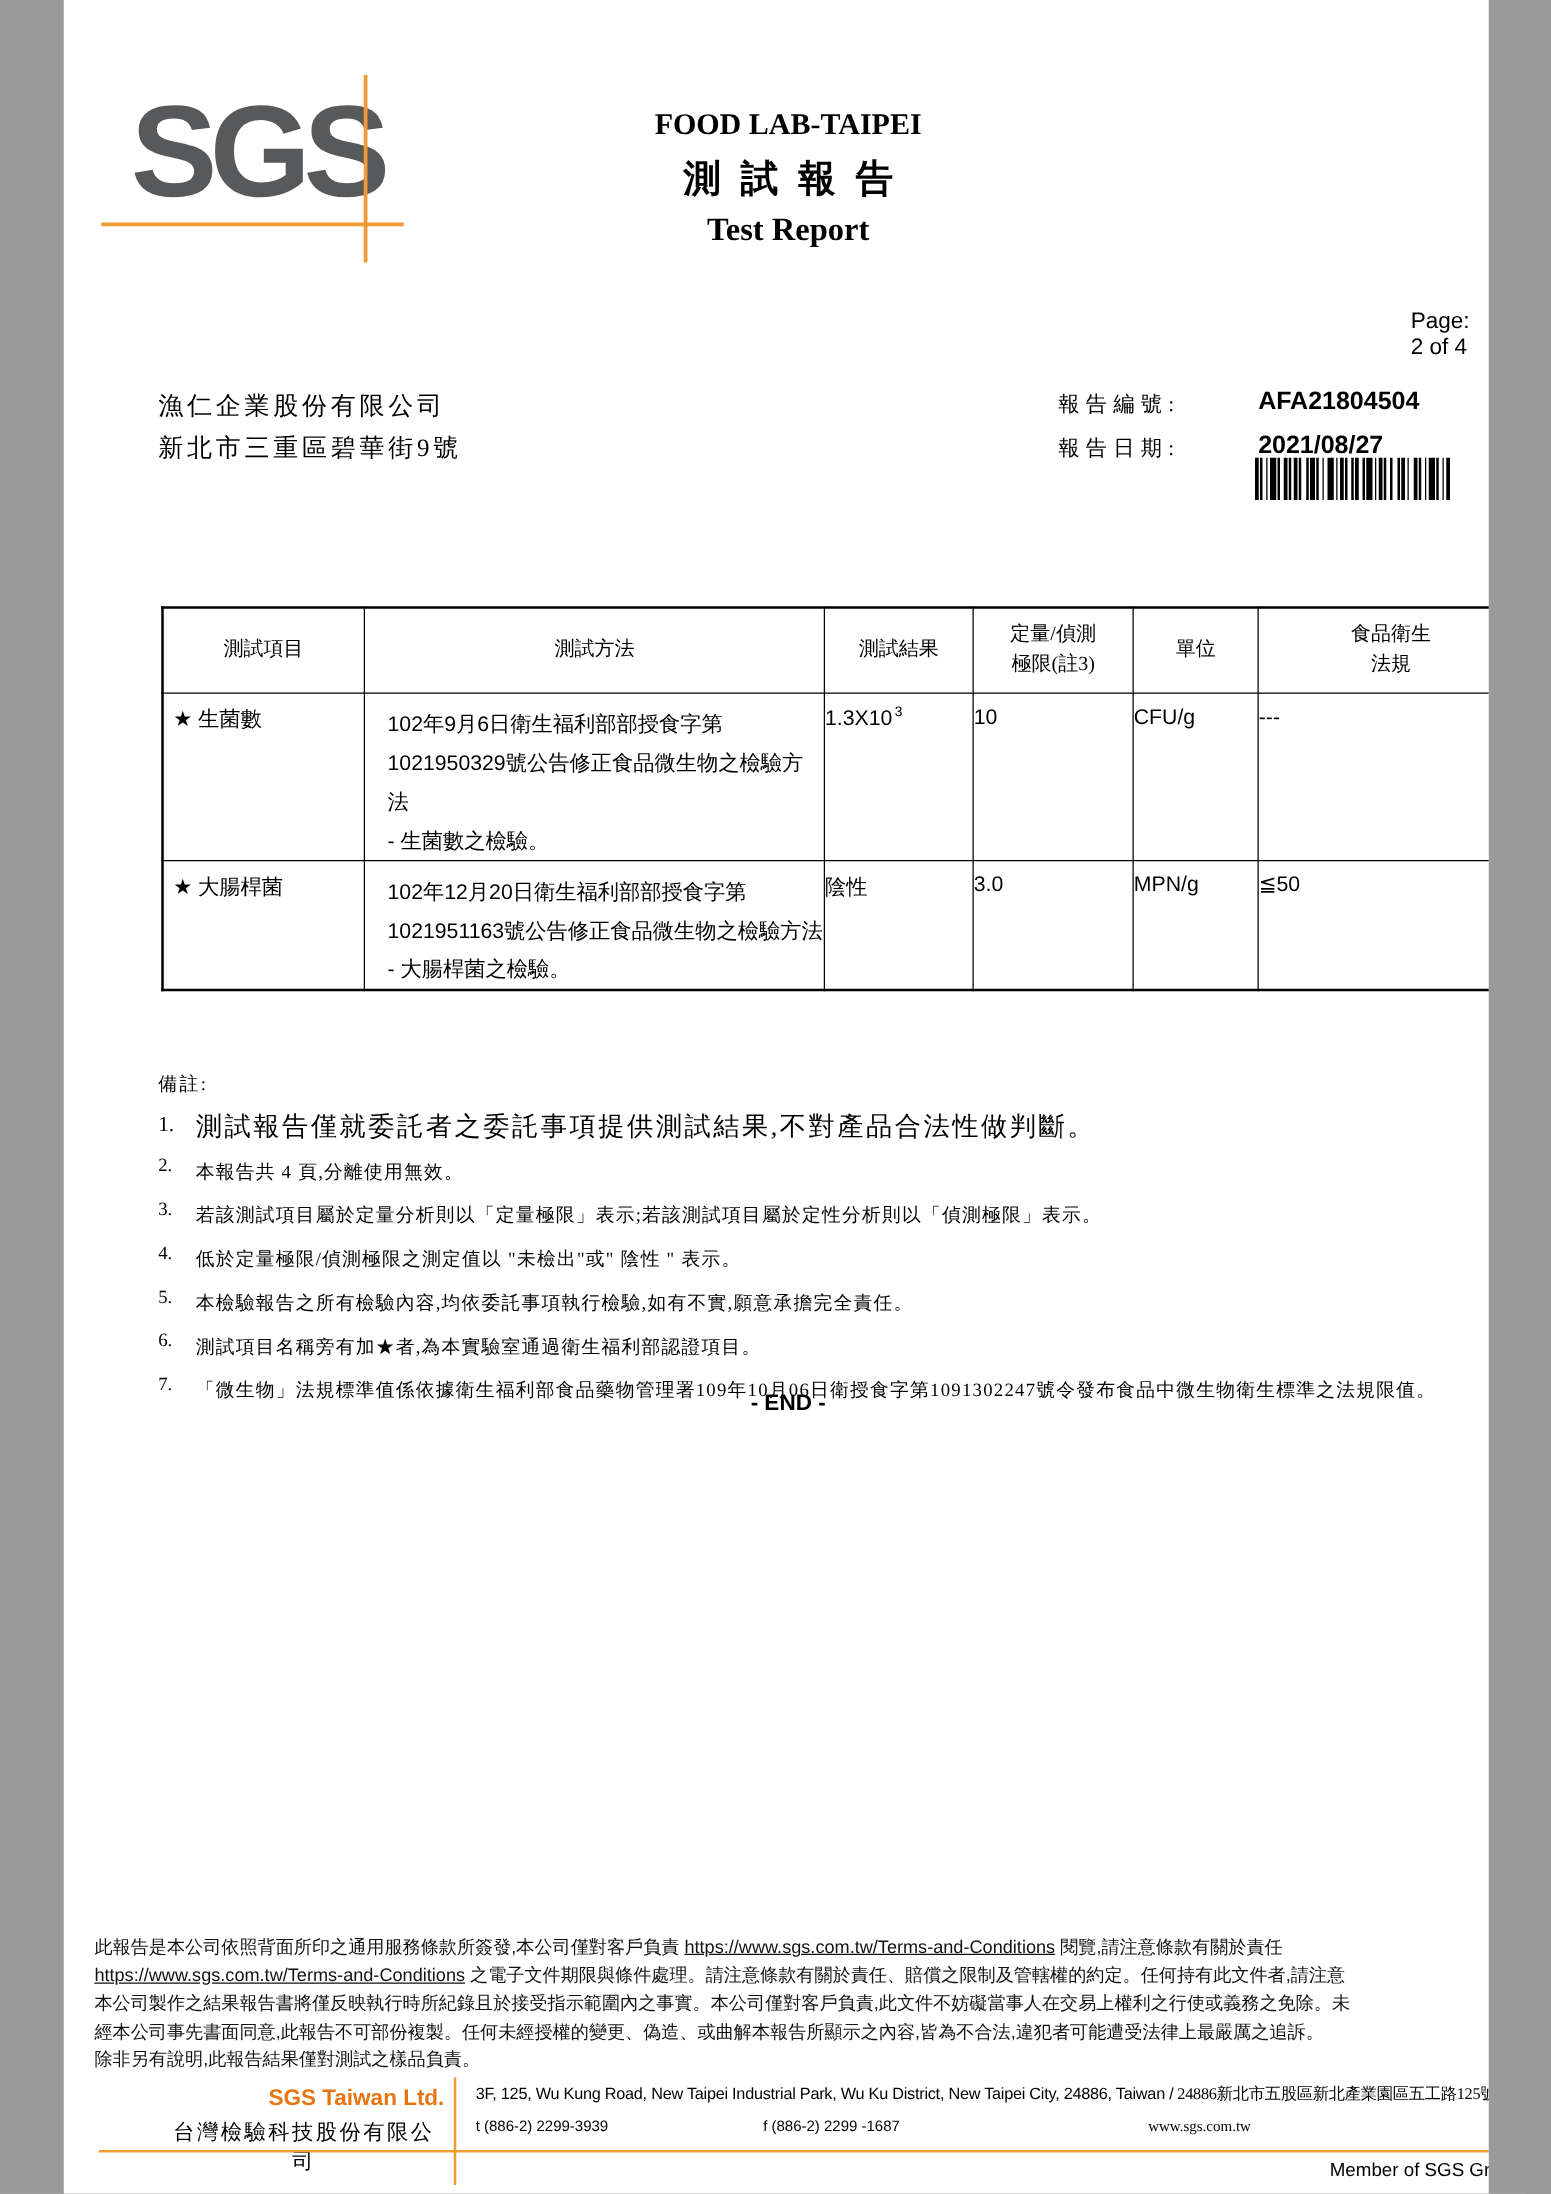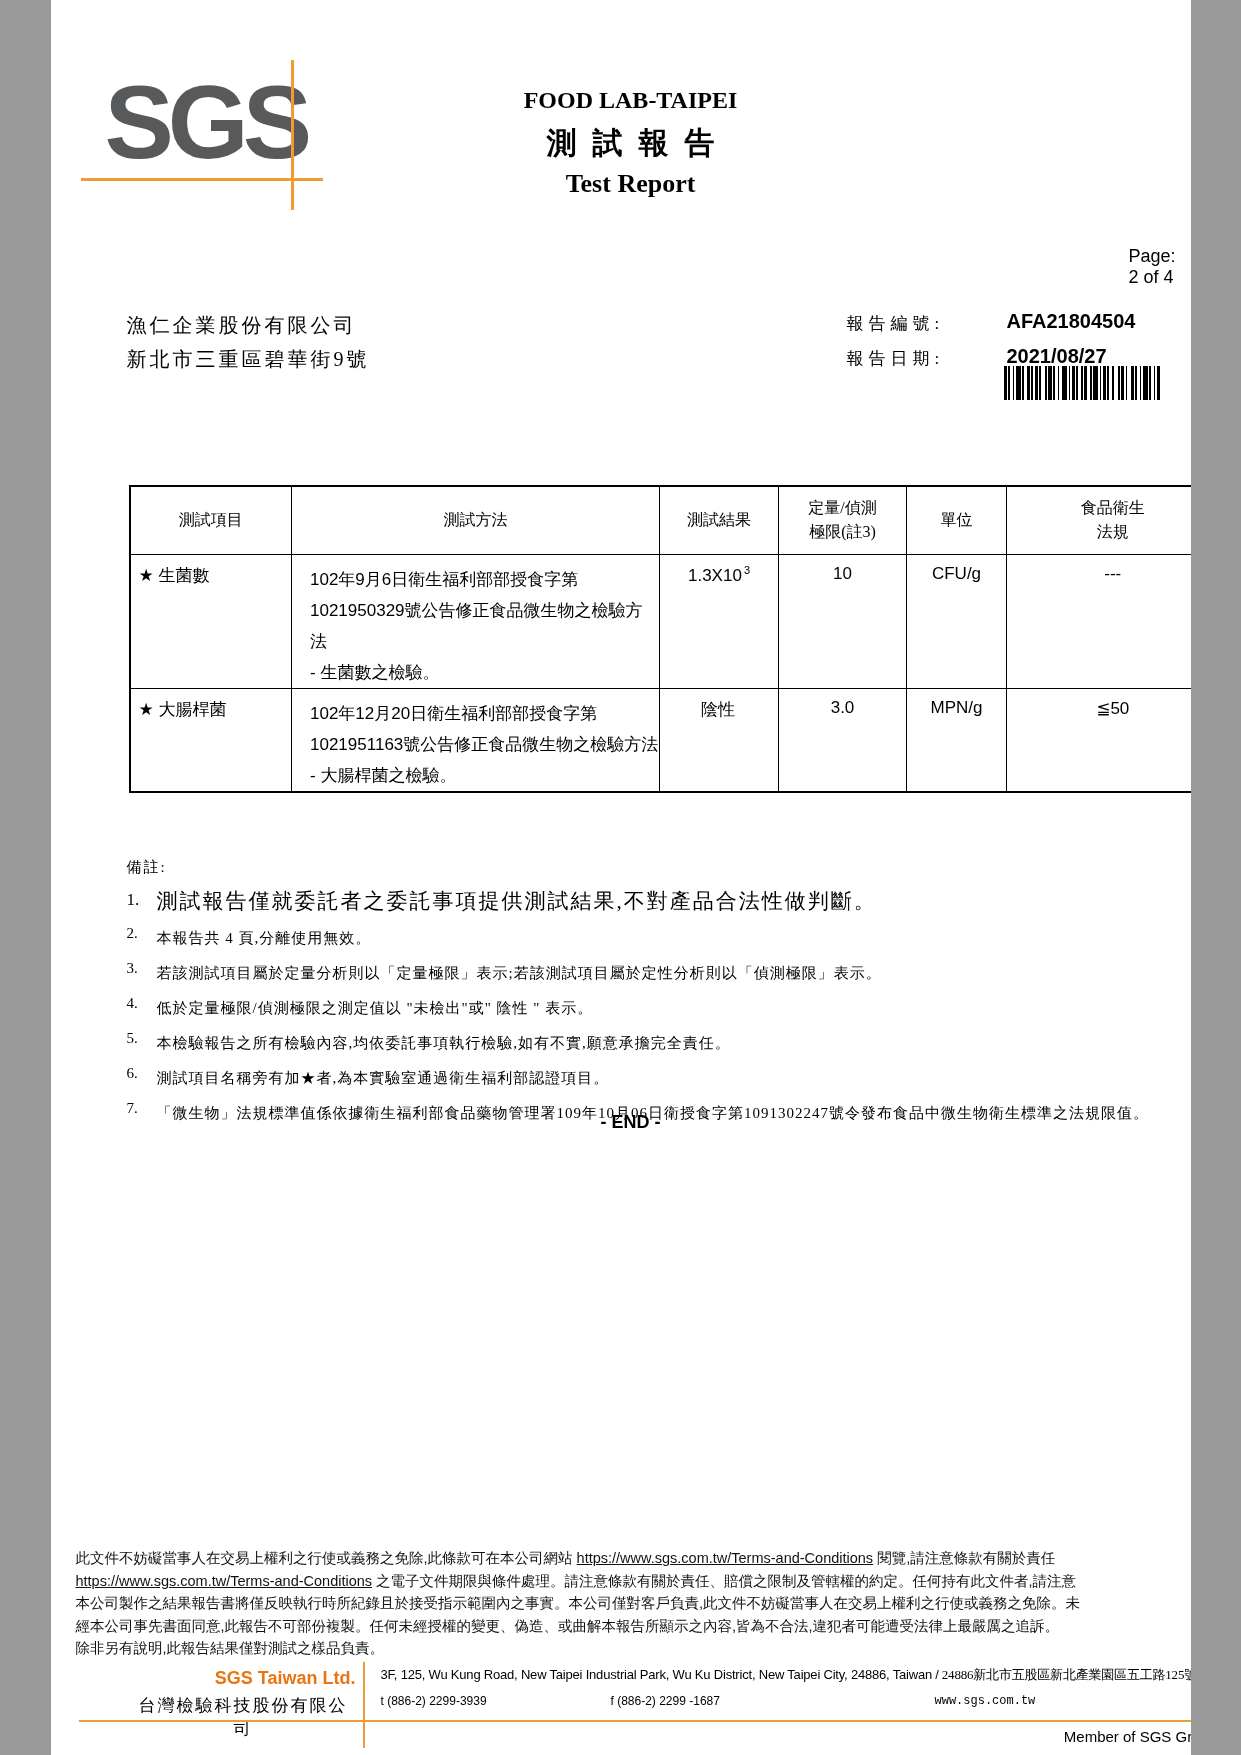--- a/index.html
+++ b/index.html
@@ -50,21 +50,21 @@
   .rtable th{
     font-size:16px; font-weight:normal; text-align:center; vertical-align:middle;
     height:68px; white-space:pre-line; line-height:24px;
   }
   .rtable td{
     font-family:"Liberation Sans","DejaVu Sans",sans-serif;
     font-size:17px; vertical-align:top; padding-top:9px; height:93px;
   }
   td.c-item{ text-align:left; padding-left:8px; }
   td.c-method{ text-align:left; padding-left:18px; white-space:pre-line; line-height:31px; }
-  td.c-center{ text-align:center; }
+  td.c-center{ text-align:left; }
   .sup{ font-size:11px; vertical-align:super; margin-left:2px; }
   
   .notes{ position:absolute; left:76px; top:858px; width:1092px; }
   .notes-label{ font-size:15px; letter-spacing:2px; }
   .note-row{ margin-top:9px; display:flex; }
   .note-num{ width:30px; font-size:15px; flex:none; }
   .note-text{ font-size:15px; line-height:26px; letter-spacing:1px; }
   .note-row.big .note-num{ font-size:17px; padding-top:4px; }
   .note-row.big .note-text{ font-size:21px; letter-spacing:2px; line-height:30px; }
   .end-label{
@@ -87,21 +87,21 @@
   .cfoot-name-zh{ position:absolute; left:80px; top:1694px; width:225px; text-align:center; font-size:17px; letter-spacing:2px; }
   .cfoot-vline{ position:absolute; left:312px; top:1662px; width:2px; height:86px; background:#f09b33; }
   .cfoot-hline{ position:absolute; left:28px; top:1720px; width:1185px; height:2px; background:#f09b33; }
   .cfoot-addr{
     position:absolute; left:330px; top:1666px; width:890px;
     font-family:"Liberation Sans","DejaVu Sans",sans-serif; font-size:13px; letter-spacing:-0.2px;
   }
   .cfoot-addr .zh{ font-family:"Liberation Serif","DejaVu Serif",serif; font-size:13px; }
   .cfoot-tel{ position:absolute; left:330px; top:1694px; font-family:"Liberation Sans","DejaVu Sans",sans-serif; font-size:12px; }
   .cfoot-fax{ position:absolute; left:560px; top:1694px; font-family:"Liberation Sans","DejaVu Sans",sans-serif; font-size:12px; }
-  .cfoot-web{ position:absolute; left:868px; top:1694px; font-family:Liberation Mono, monospace; font-size:12px;margin-left:16px; }
+  .cfoot-web{ position:absolute; left:868px; top:1694px; font-family:Liberation Serif, serif; font-size:12px; }
   .cfoot-member{ position:absolute; left:1000px; top:1728px; width:180px; text-align:center;
     font-family:"Liberation Sans","DejaVu Sans",sans-serif; font-size:15px; }
 </style>
 </head>
 <body>
 
 <div class="sheet">
 
   <div class="logo-block">
     <div class="logo-text">SGS</div>
@@ -242,21 +242,21 @@
     </div>
     <div class="note-row">
       <div class="note-num">7.</div>
       <div class="note-text">「微生物」法規標準值係依據衛生福利部食品藥物管理署109年10月06日衛授食字第1091302247號令發布食品中微生物衛生標準之法規限值。</div>
     </div>
   </div>
 
   <div class="end-label">- END -</div>
 
   <div class="legal">
-    <div><span>此文件不妨礙當事人在交易上權利之行使或義務之免除,此條款可在本公司網站 </span><span class="lnk">https://www.sgs.com.tw/Terms-and-Conditions</span><span> 閱覽,請注意條款有關於責任</span></div>
+    <div><span>此報告是本公司依照背面所印之通用服務條款所簽發,本公司僅對客戶負責 </span><span class="lnk">https://www.sgs.com.tw/Terms-and-Conditions</span><span> 閱覽,請注意條款有關於責任</span></div>
     <div><span class="lnk">https://www.sgs.com.tw/Terms-and-Conditions</span><span> 之電子文件期限與條件處理。請注意條款有關於責任、賠償之限制及管轄權的約定。任何持有此文件者,請注意</span></div>
     <div>本公司製作之結果報告書將僅反映執行時所紀錄且於接受指示範圍內之事實。本公司僅對客戶負責,此文件不妨礙當事人在交易上權利之行使或義務之免除。未</div>
     <div>經本公司事先書面同意,此報告不可部份複製。任何未經授權的變更、偽造、或曲解本報告所顯示之內容,皆為不合法,違犯者可能遭受法律上最嚴厲之追訴。</div>
     <div>除非另有說明,此報告結果僅對測試之樣品負責。</div>
   </div>
 
   <div class="cfoot-name-en">SGS Taiwan Ltd.</div>
   <div class="cfoot-name-zh">台灣檢驗科技股份有限公司</div>
   <div class="cfoot-vline"></div>
   <div class="cfoot-hline"></div>

